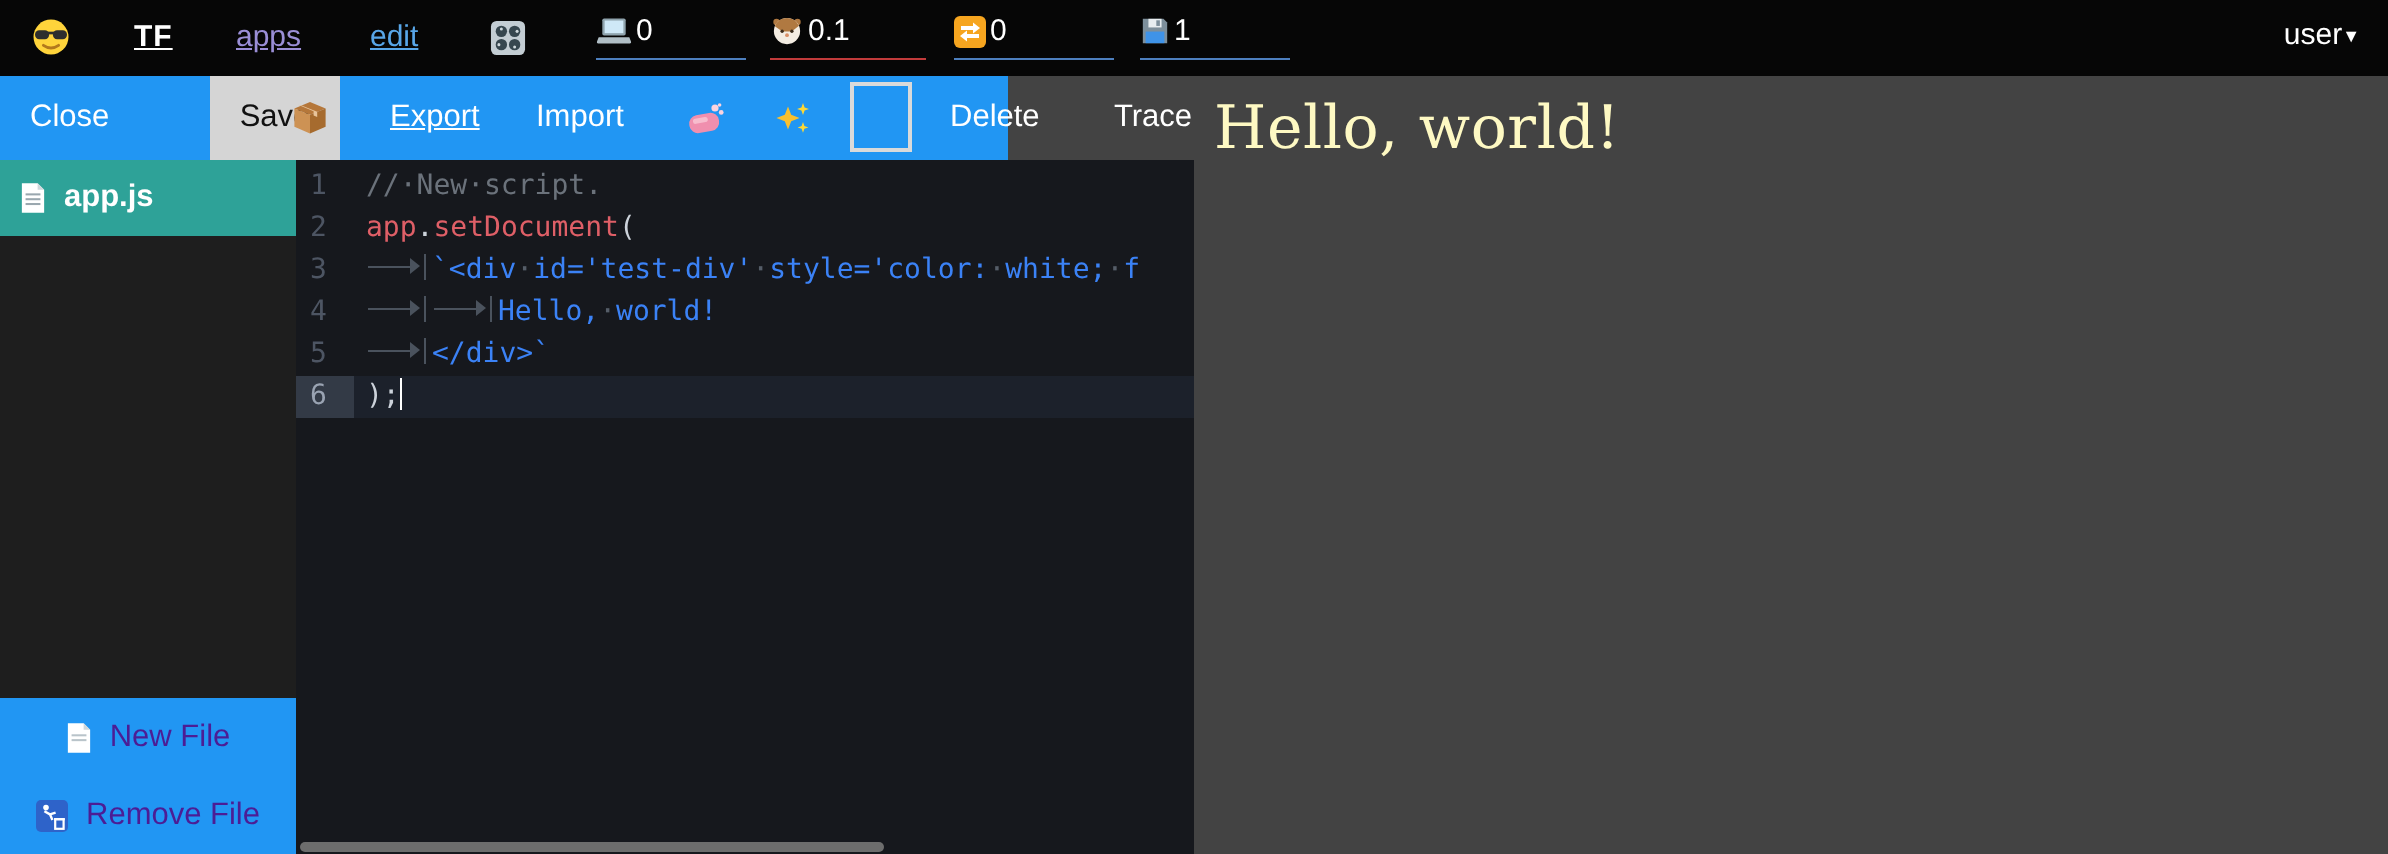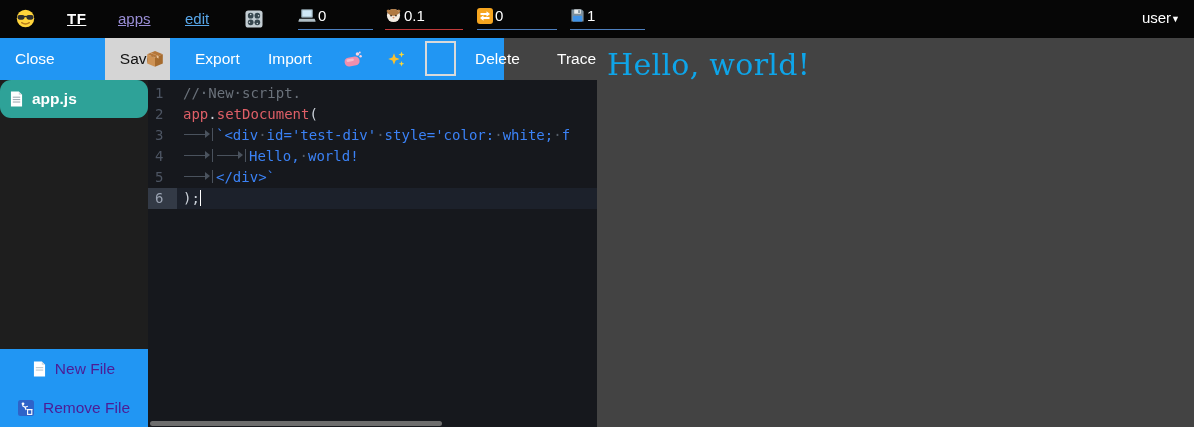--- a/index.html
+++ b/index.html
@@ -27,33 +27,33 @@
   .stat.s4 { left:570px; width:75px; }
   .tb-user { position:absolute; right:14px; top:9px; font-size:15px; color:#fff; cursor:pointer; }
   .tb-user .caret { font-size:9px; vertical-align:1px; }
 
   
   .toolbar { position:absolute; left:0; top:38px; width:504px; height:42px; background:#2196f3; color:#fff; z-index:4; }
   .toolbar .titem { position:absolute; top:0; height:42px; display:flex; align-items:center; font-size:15.5px; cursor:pointer; background:transparent; border:none; color:#fff; padding:0; font-family:inherit; }
   .t-close   { left:15px; }
   .t-save    { left:66px; width:65px; justify-content:center; background:#d5d5d5 !important; color:#111 !important;margin-left:39px; }
   .t-package { left:146px; }
-  .t-export  { left:195px; }
+  .t-export  { left:195px;text-decoration:underline; }
   .t-import  { left:268px; }
   .t-soap    { left:343px; }
   .t-spark   { left:387px; }
   .t-box     { left:425px; top:3px !important; height:35px !important; width:31px; border:2px solid #dadada !important; }
   .t-delete  { left:475px; }
   .t-trace   { left:557px; }
 
   
   .sidebar { position:absolute; left:0; top:80px; width:148px; bottom:0; background:#1e1e1e; z-index:3; }
   .files-header { height:38px; background:#2b99ef; color:#fff; font-size:15.5px; display:flex; align-items:center; justify-content:center; position:relative; }
   .collapse-btn { position:absolute; right:13px; top:7px; font-size:17px; cursor:pointer; }
-  .file-item { height:38px; background:#2ea298; color:#fff; font-weight:bold; font-size:15.5px; display:flex; align-items:center; gap:9px; padding-left:10px; cursor:pointer;border-radius:11px; }
+  .file-item { height:38px; background:#2ea298; color:#fff; font-weight:bold; font-size:15.5px; display:flex; align-items:center; gap:9px; padding-left:10px; cursor:pointer; }
   .sidebar-actions { position:absolute; left:0; right:0; bottom:0; }
   .sb-btn { height:39px; background:#2196f3; color:#4c1d95; font-size:15.5px; display:flex; align-items:center; justify-content:center; gap:9px; cursor:pointer; border:none; width:100%; font-family:inherit; }
 
   
   .editor { position:absolute; left:148px; top:80px; width:449px; bottom:0; background:#16181d; z-index:2;
             font-family:"DejaVu Sans Mono",monospace; font-size:14px; line-height:21px; cursor:text; overflow:hidden; }
   .code-lines { padding-top:3px; }
   .cm-line { display:flex; height:21px; white-space:pre; }
   .ln { flex:0 0 29px; width:29px; color:#4d5563; padding-left:7px; }
   .codepart { padding-left:6px; white-space:pre; }
@@ -66,21 +66,21 @@
   .c-ws      { color:#555d68; }
   .tab-mark { display:inline-block; width:30px; height:13px; position:relative; margin-right:3px;
               border-right:1px solid #4a525d; vertical-align:-1px; }
   .tab-mark::before { content:""; position:absolute; left:1px; right:7px; top:6px; height:1px; background:#4a525d; }
   .tab-mark::after  { content:""; position:absolute; right:2px; top:2px;
                       border-left:5px solid #4a525d; border-top:4.5px solid transparent; border-bottom:4.5px solid transparent; }
   .cursor { display:inline-block; width:1.5px; height:16px; background:#fff; vertical-align:-3px; }
   .hscroll-thumb { position:absolute; bottom:1px; left:2px; width:292px; height:5px; border-radius:3px; background:#6d6d6d; cursor:pointer; }
 
   
-  .preview { position:absolute; left:597px; top:38px; right:0; bottom:0; background:#434343; color:#0ea5e9; z-index:1; }
+  .preview { position:absolute; left:597px; top:38px; right:0; bottom:0; background:#434343; color:#fef9c3; z-index:1; }
   .preview h1 { margin:9px 0 0 10px; font-family:"DejaVu Serif",serif; font-weight:normal; font-size:30px; letter-spacing:.3px; }
 
   svg { display:block; }
 </style>
 </head>
 <body>
 
 <header class="topbar">
   <span class="tb-logo">
     <svg viewBox="0 0 20 20" width="19" height="19">

